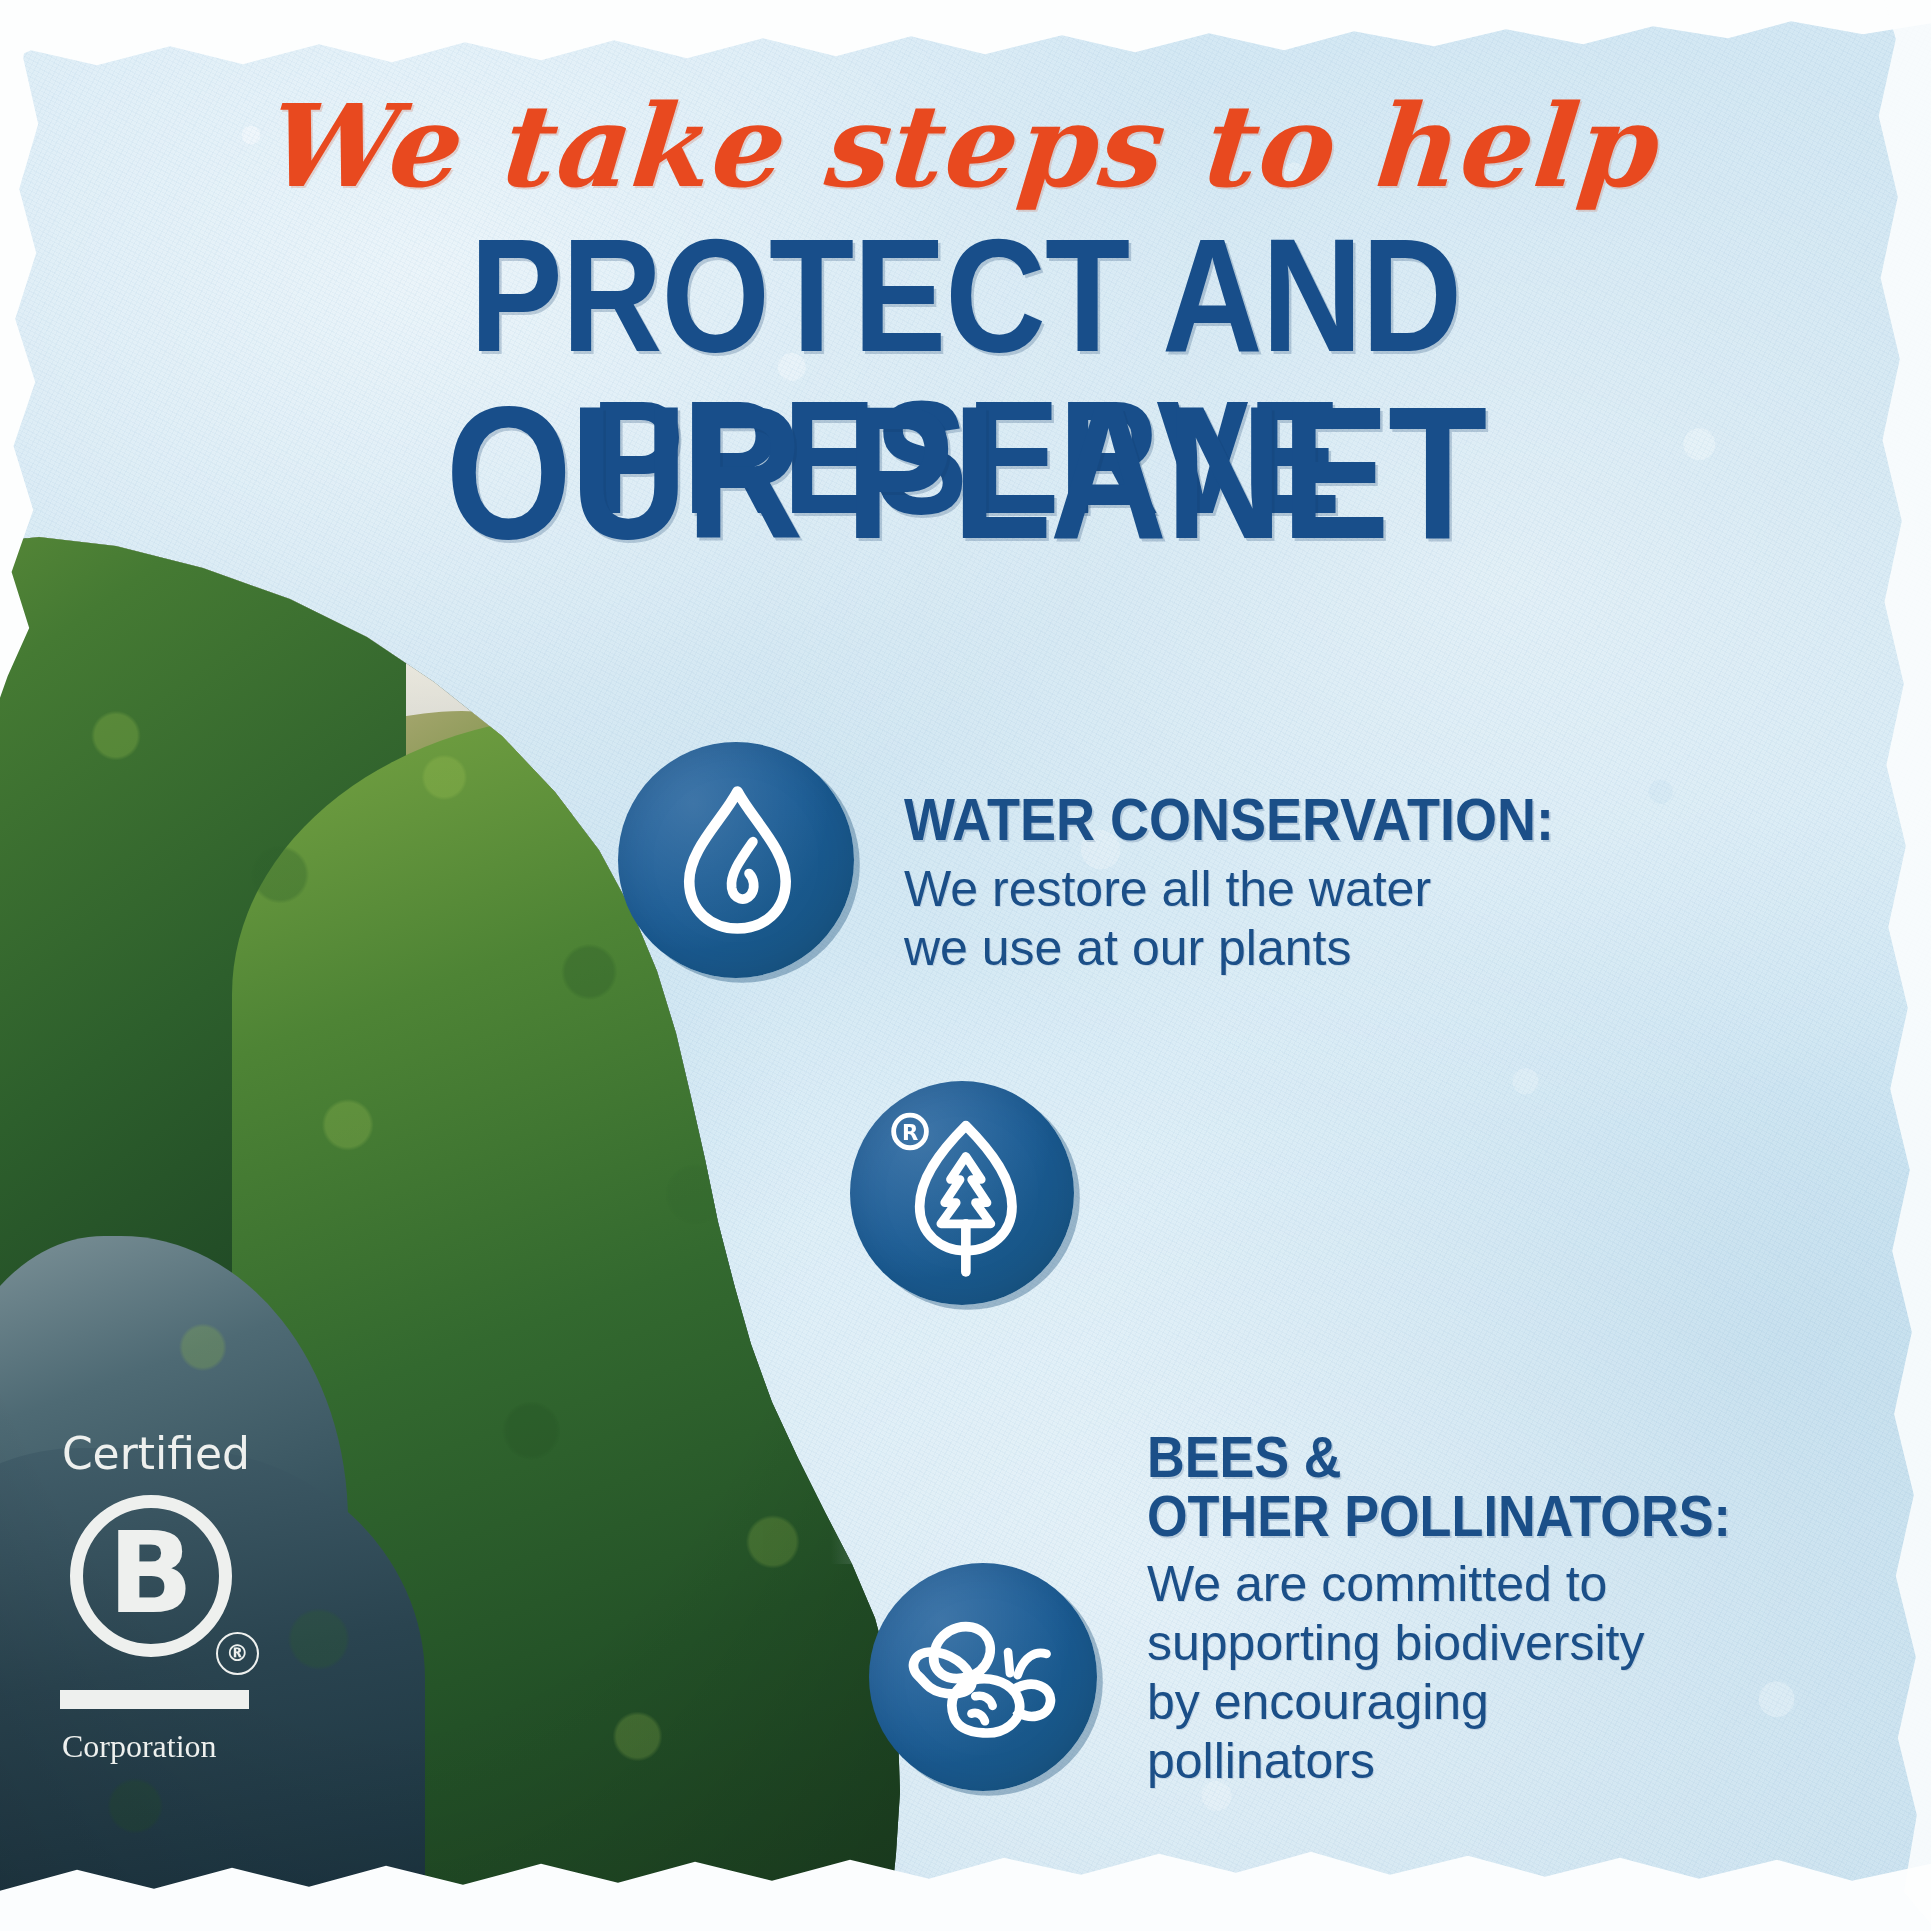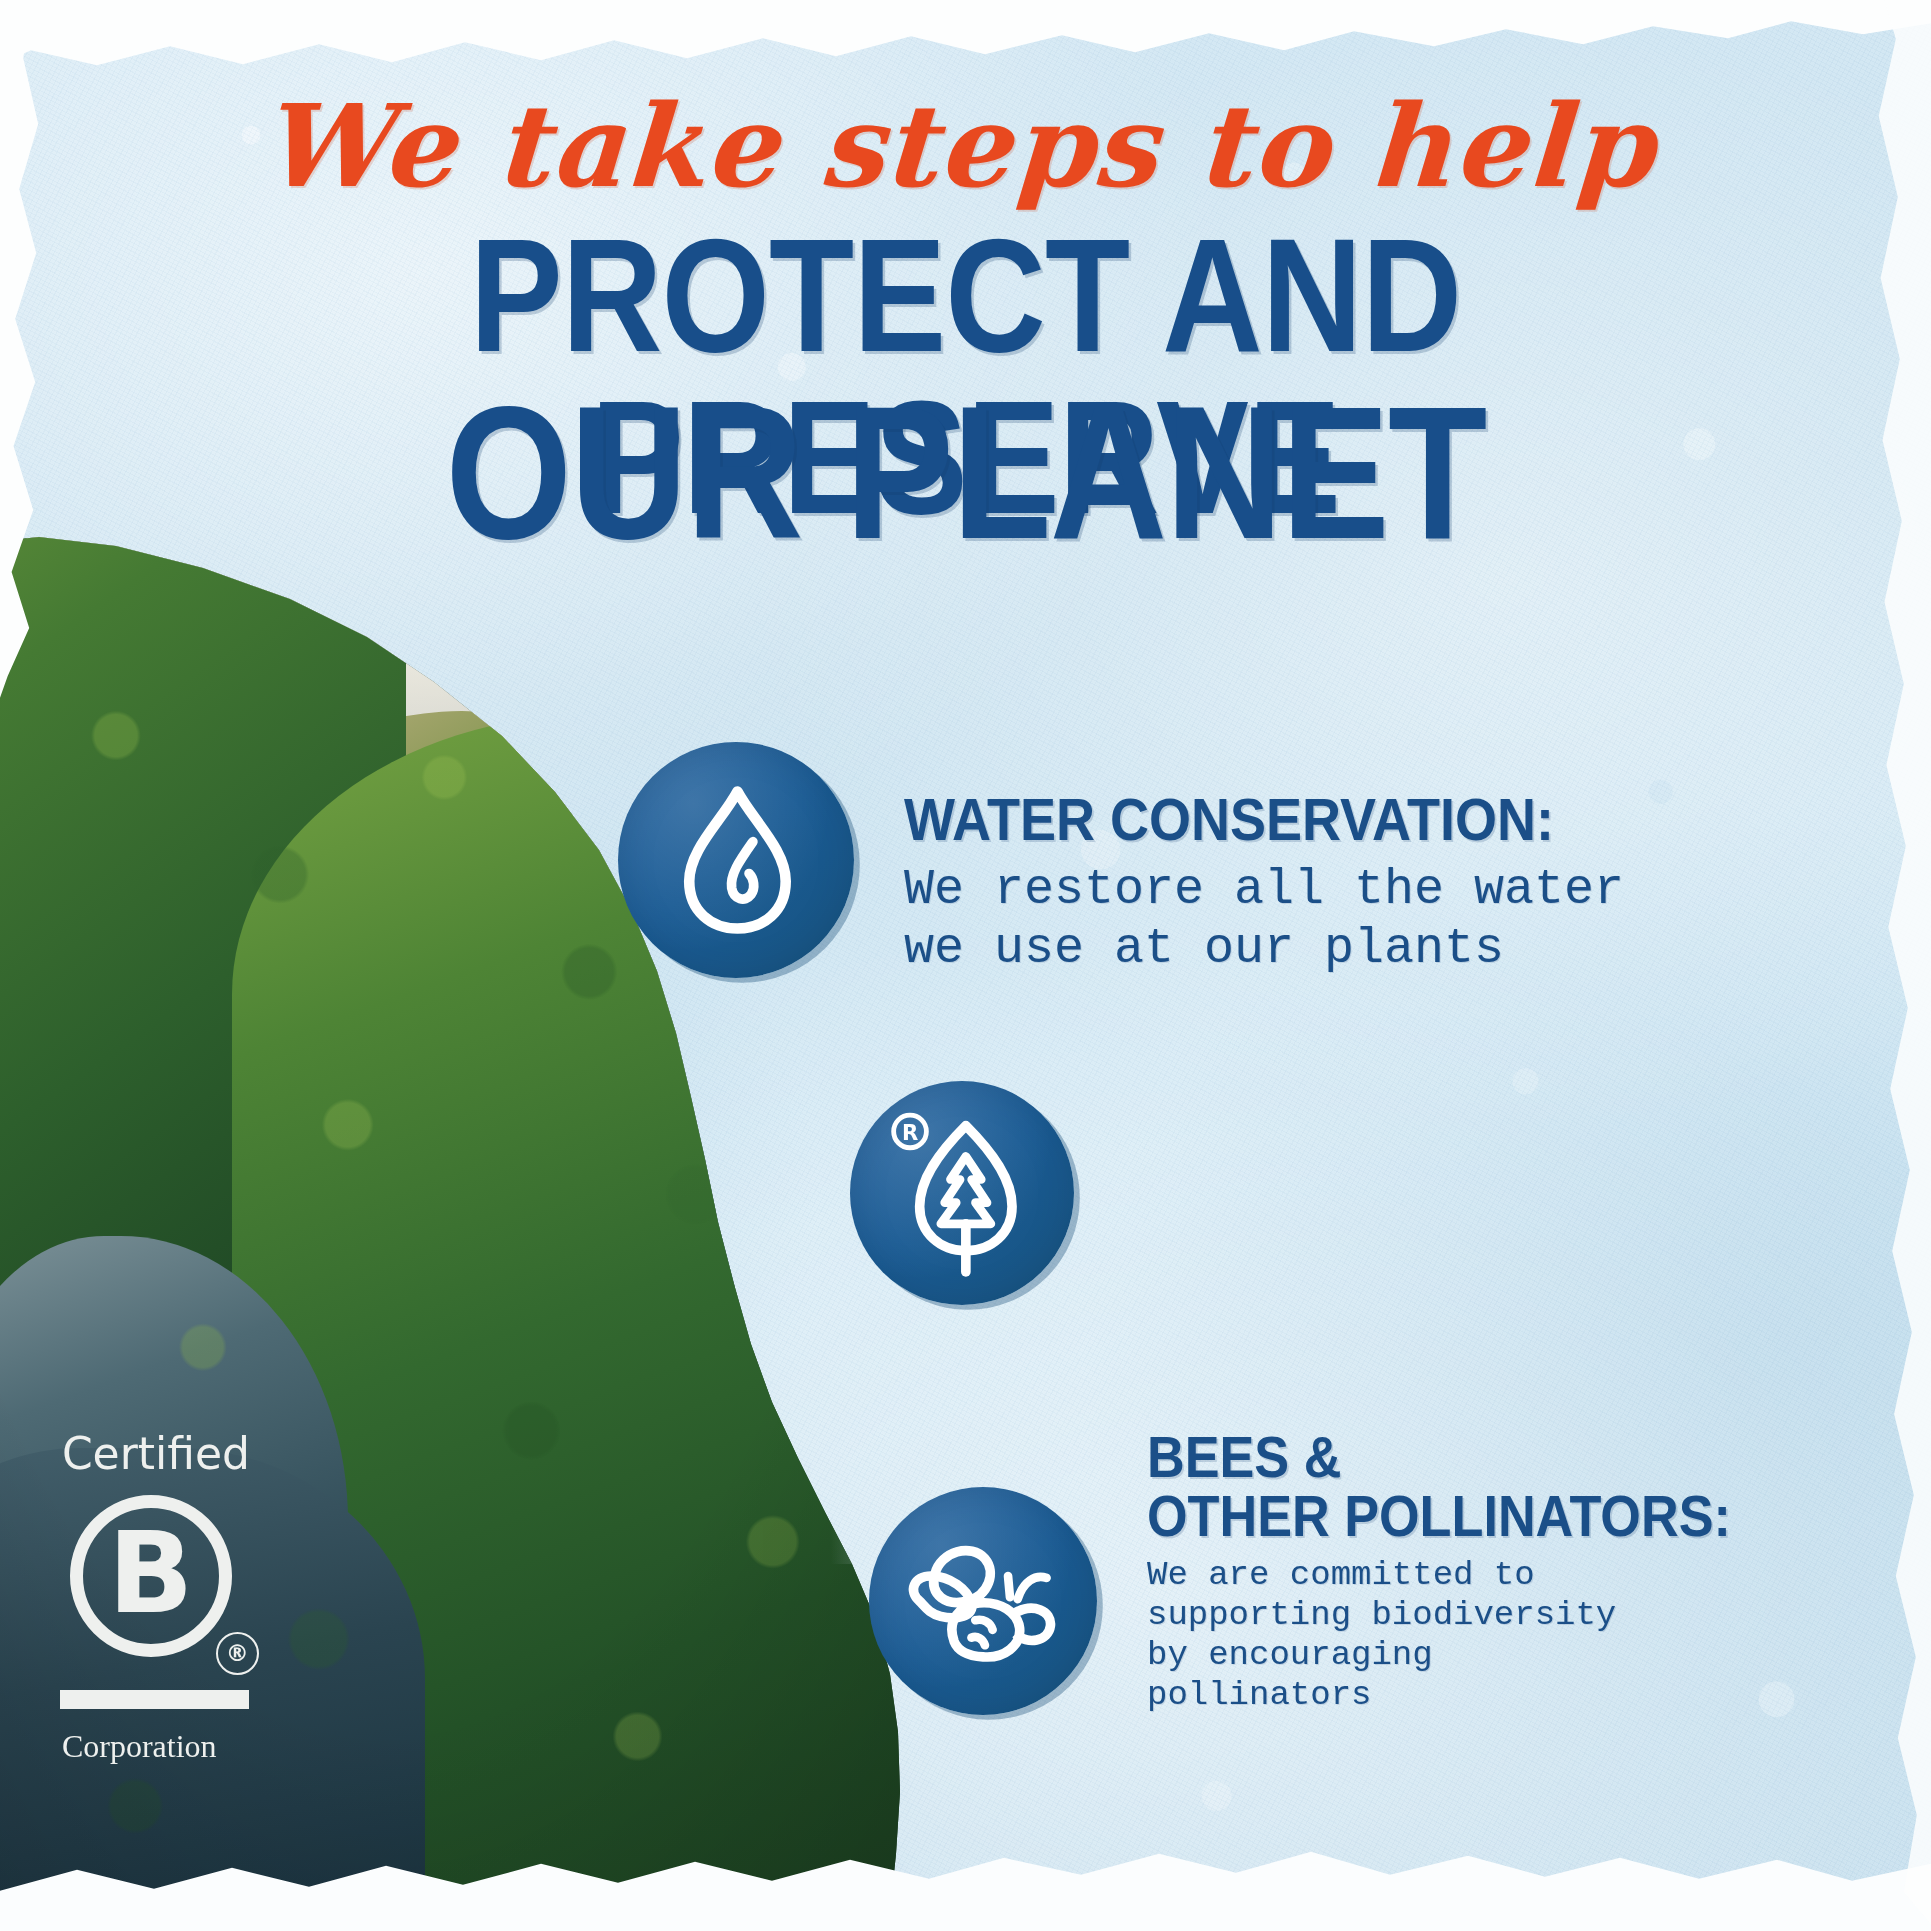--- a/index.html
+++ b/index.html
@@ -222,28 +222,28 @@
   .f-title{
     color:#1b4f88;
     font-family:"Liberation Sans Narrow","Liberation Sans", sans-serif;
     font-weight:bold;font-size:60px;line-height:1.02;
     letter-spacing:0px;transform:scaleX(.9);transform-origin:left center;
     text-shadow:1.9px 1.9px 0 rgba(20,60,110,.18);
     white-space:pre-line;
   }
   .f-body{
     color:#1b4f88;
-    font-family:Liberation Mono, monospace;
+    font-family:Liberation Sans, sans-serif;
     font-weight:normal;font-size:50px;line-height:1.18;
     margin-top:9.7px;white-space:pre-line;
     text-shadow:1px 1px 0 rgba(20,60,110,.14);
   }
   .f-fsc .f-title{font-size:62px;padding-top:29px;}
   .f-bees .f-title{font-size:58px;}
-  .f-bees .f-body{font-size:34px;}
+  .f-bees .f-body{font-size:50px;}
   .f-water .f-text{padding-top:17.4px;}
   .f-bees .f-text{padding-top:0px;}
 
   
   .bcorp{position:absolute;left:60px;top:1432px;width:222px;color:#eef0ee;}
   .bc-certified{
     font-family:"DejaVu Sans","Liberation Sans",sans-serif;
     font-size:44px;letter-spacing:0px;line-height:1;margin-left:1.9px;
   }
   .bc-mark{position:relative;width:193px;height:193px;margin-top:15.4px;}

